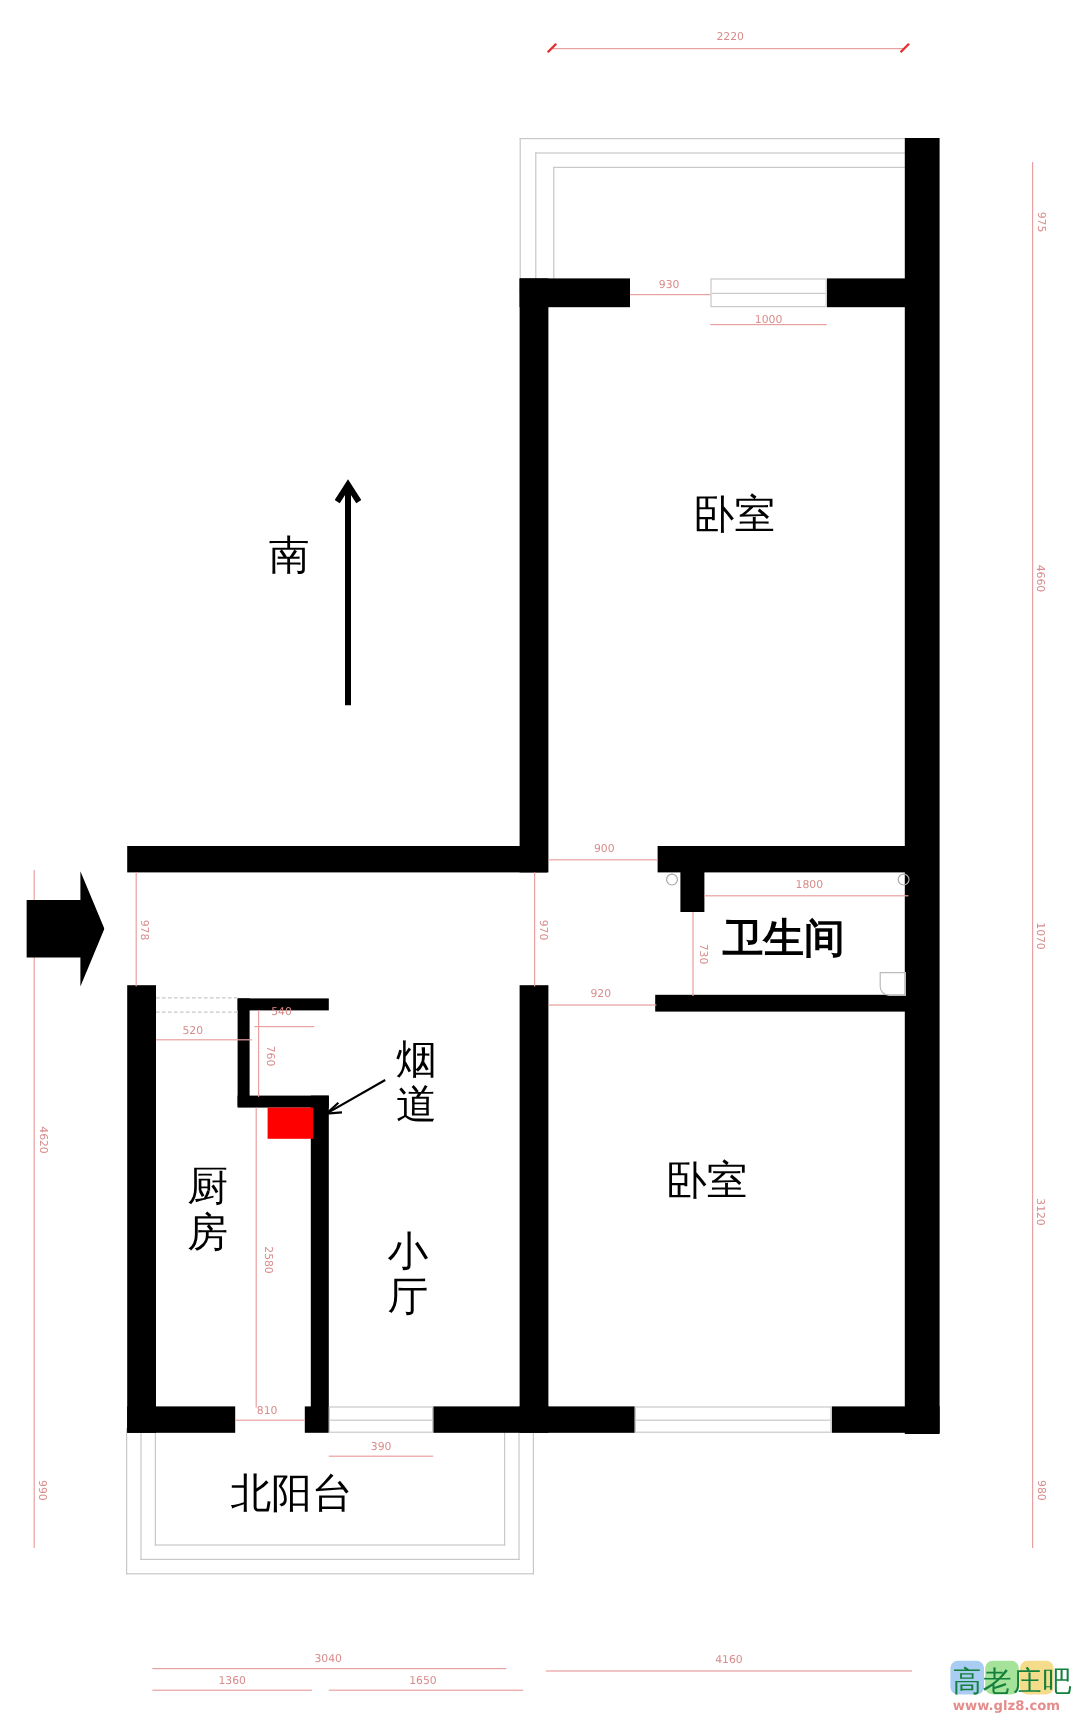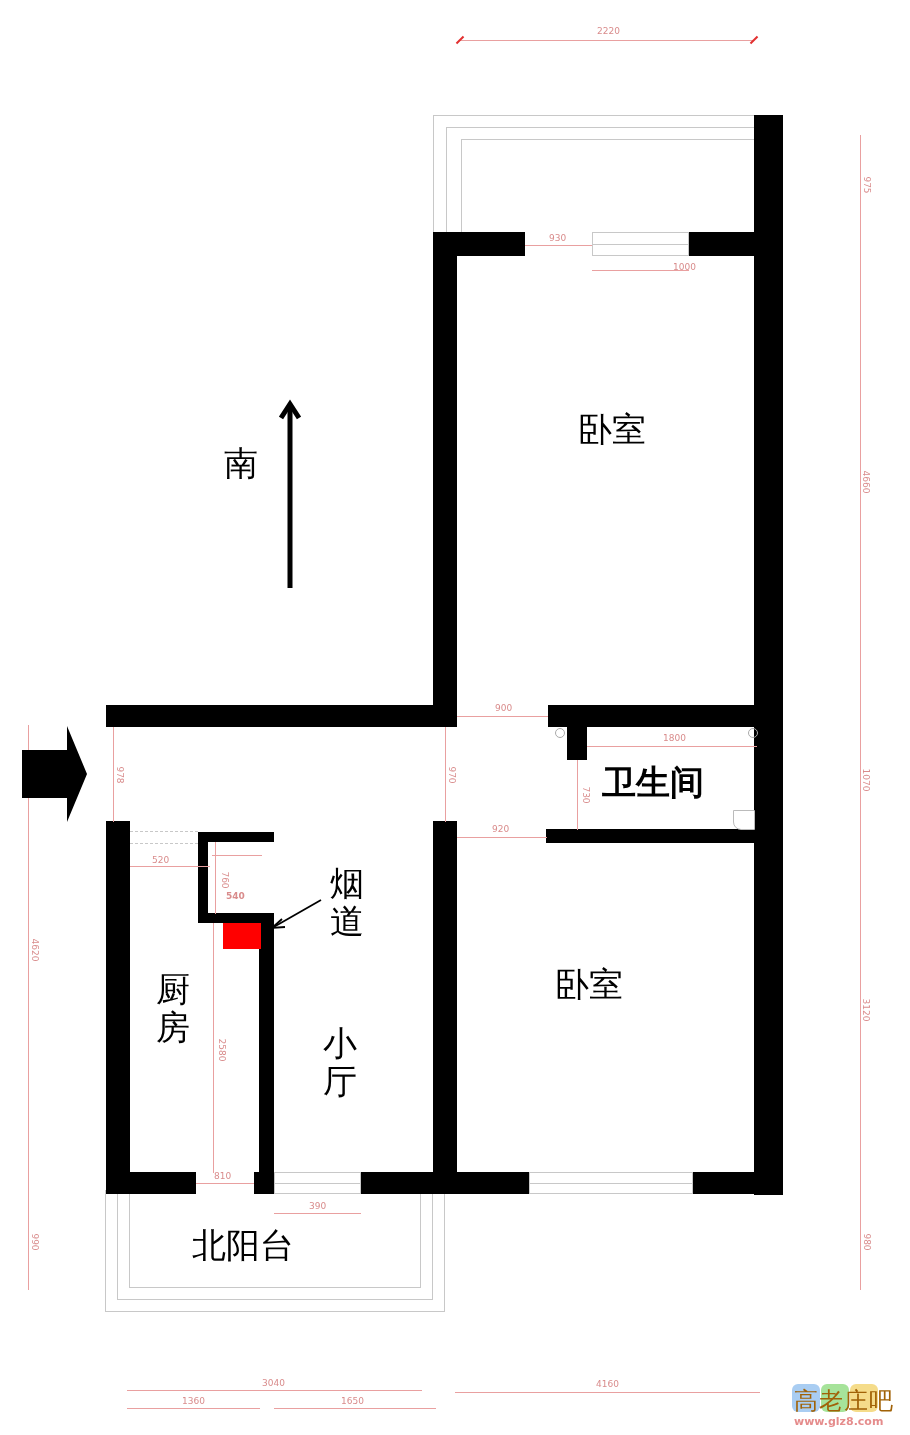--- a/index.html
+++ b/index.html
@@ -73,21 +73,21 @@
 <div class="abs" style="left:223px;top:923px;width:38px;height:26px;background:#ff0000;"></div>
 
 <div class="dim-h" style="left:460px;top:40px;width:294px;"></div>
 <div class="tick" style="left:455px;top:39px;"></div>
 <div class="tick" style="left:749px;top:39px;"></div>
 <div class="dimtext" style="left:597px;top:26px;">2220</div>
 
 <div class="dim-h" style="left:525px;top:245px;width:67px;"></div>
 <div class="dimtext" style="left:549px;top:233px;">930</div>
 <div class="dim-h" style="left:592px;top:270px;width:97px;"></div>
-<div class="dimtext" style="left:629px;top:262px;margin-left:44px;">1000</div>
+<div class="dimtext" style="left:629px;top:262px;">1000</div>
 
 <div class="dim-v" style="left:860px;top:135px;height:1155px;"></div>
 <div class="dimtext vert" style="left:858px;top:180px;">975</div>
 <div class="dimtext vert" style="left:855px;top:477px;">4660</div>
 <div class="dimtext vert" style="left:855px;top:775px;">1070</div>
 <div class="dimtext vert" style="left:855px;top:1005px;">3120</div>
 <div class="dimtext vert" style="left:858px;top:1237px;">980</div>
 
 <div class="dim-v" style="left:28px;top:725px;height:565px;"></div>
 <div class="dimtext vert" style="left:24px;top:945px;">4620</div>
@@ -103,21 +103,21 @@
 <div class="dimtext vert" style="left:111px;top:770px;">978</div>
 
 <div class="dim-h" style="left:587px;top:746px;width:170px;"></div>
 <div class="dimtext" style="left:663px;top:733px;">1800</div>
 <div class="dim-v" style="left:577px;top:760px;height:70px;"></div>
 <div class="dimtext vert" style="left:577px;top:790px;">730</div>
 
 <div class="dim-h" style="left:130px;top:866px;width:80px;"></div>
 <div class="dimtext" style="left:152px;top:855px;">520</div>
 <div class="dim-h" style="left:212px;top:855px;width:50px;"></div>
-<div class="dimtext" style="left:226px;top:891px;font-weight:bold;">540</div>
+<div class="dimtext" style="left:226px;top:839px;">540</div>
 <div class="dim-v" style="left:215px;top:842px;height:72px;"></div>
 <div class="dimtext vert" style="left:216px;top:875px;">760</div>
 <div class="dim-v" style="left:213px;top:923px;height:250px;"></div>
 <div class="dimtext vert" style="left:211px;top:1045px;">2580</div>
 <div class="dim-h" style="left:196px;top:1183px;width:58px;"></div>
 <div class="dimtext" style="left:214px;top:1171px;">810</div>
 <div class="dim-h" style="left:274px;top:1213px;width:87px;"></div>
 <div class="dimtext" style="left:309px;top:1201px;">390</div>
 
 <div class="dim-h" style="left:127px;top:1390px;width:295px;"></div>
@@ -155,15 +155,15 @@
 <div class="label" style="left:555px;top:967px;">卧室</div>
 <div class="label col" style="left:153px;top:970px;">厨房</div>
 <div class="label col" style="left:317px;top:1024px;text-align:right;">小厅</div>
 <div class="label" style="left:176px;top:1228px;margin-left:16px;">北阳台</div>
 <div class="label col" style="left:327px;top:864px;">烟道</div>
 
 <div class="abs" style="left:790px;top:1382px;width:120px;height:50px;">
   <div class="abs" style="left:2px;top:2px;width:28px;height:28px;background:#a9cdf2;border-radius:6px;"></div>
   <div class="abs" style="left:31px;top:2px;width:28px;height:28px;background:#a6e39a;border-radius:6px;"></div>
   <div class="abs" style="left:60px;top:2px;width:28px;height:28px;background:#f5dc8a;border-radius:6px;"></div>
-  <div class="abs" style="left:4px;top:3px;font-size:24px;letter-spacing:1px;color:#a16207;font-family:'DejaVu Serif',serif;">高老庄吧</div>
+  <div class="abs" style="left:4px;top:3px;font-size:24px;letter-spacing:1px;color:#15803d;font-family:'DejaVu Serif',serif;">高老庄吧</div>
   <div class="abs" style="left:4px;top:33px;font-size:11px;font-weight:bold;color:#e58c8c;font-family:'DejaVu Sans',sans-serif;">www.glz8.com</div>
 </div>
 
 </body></html>

